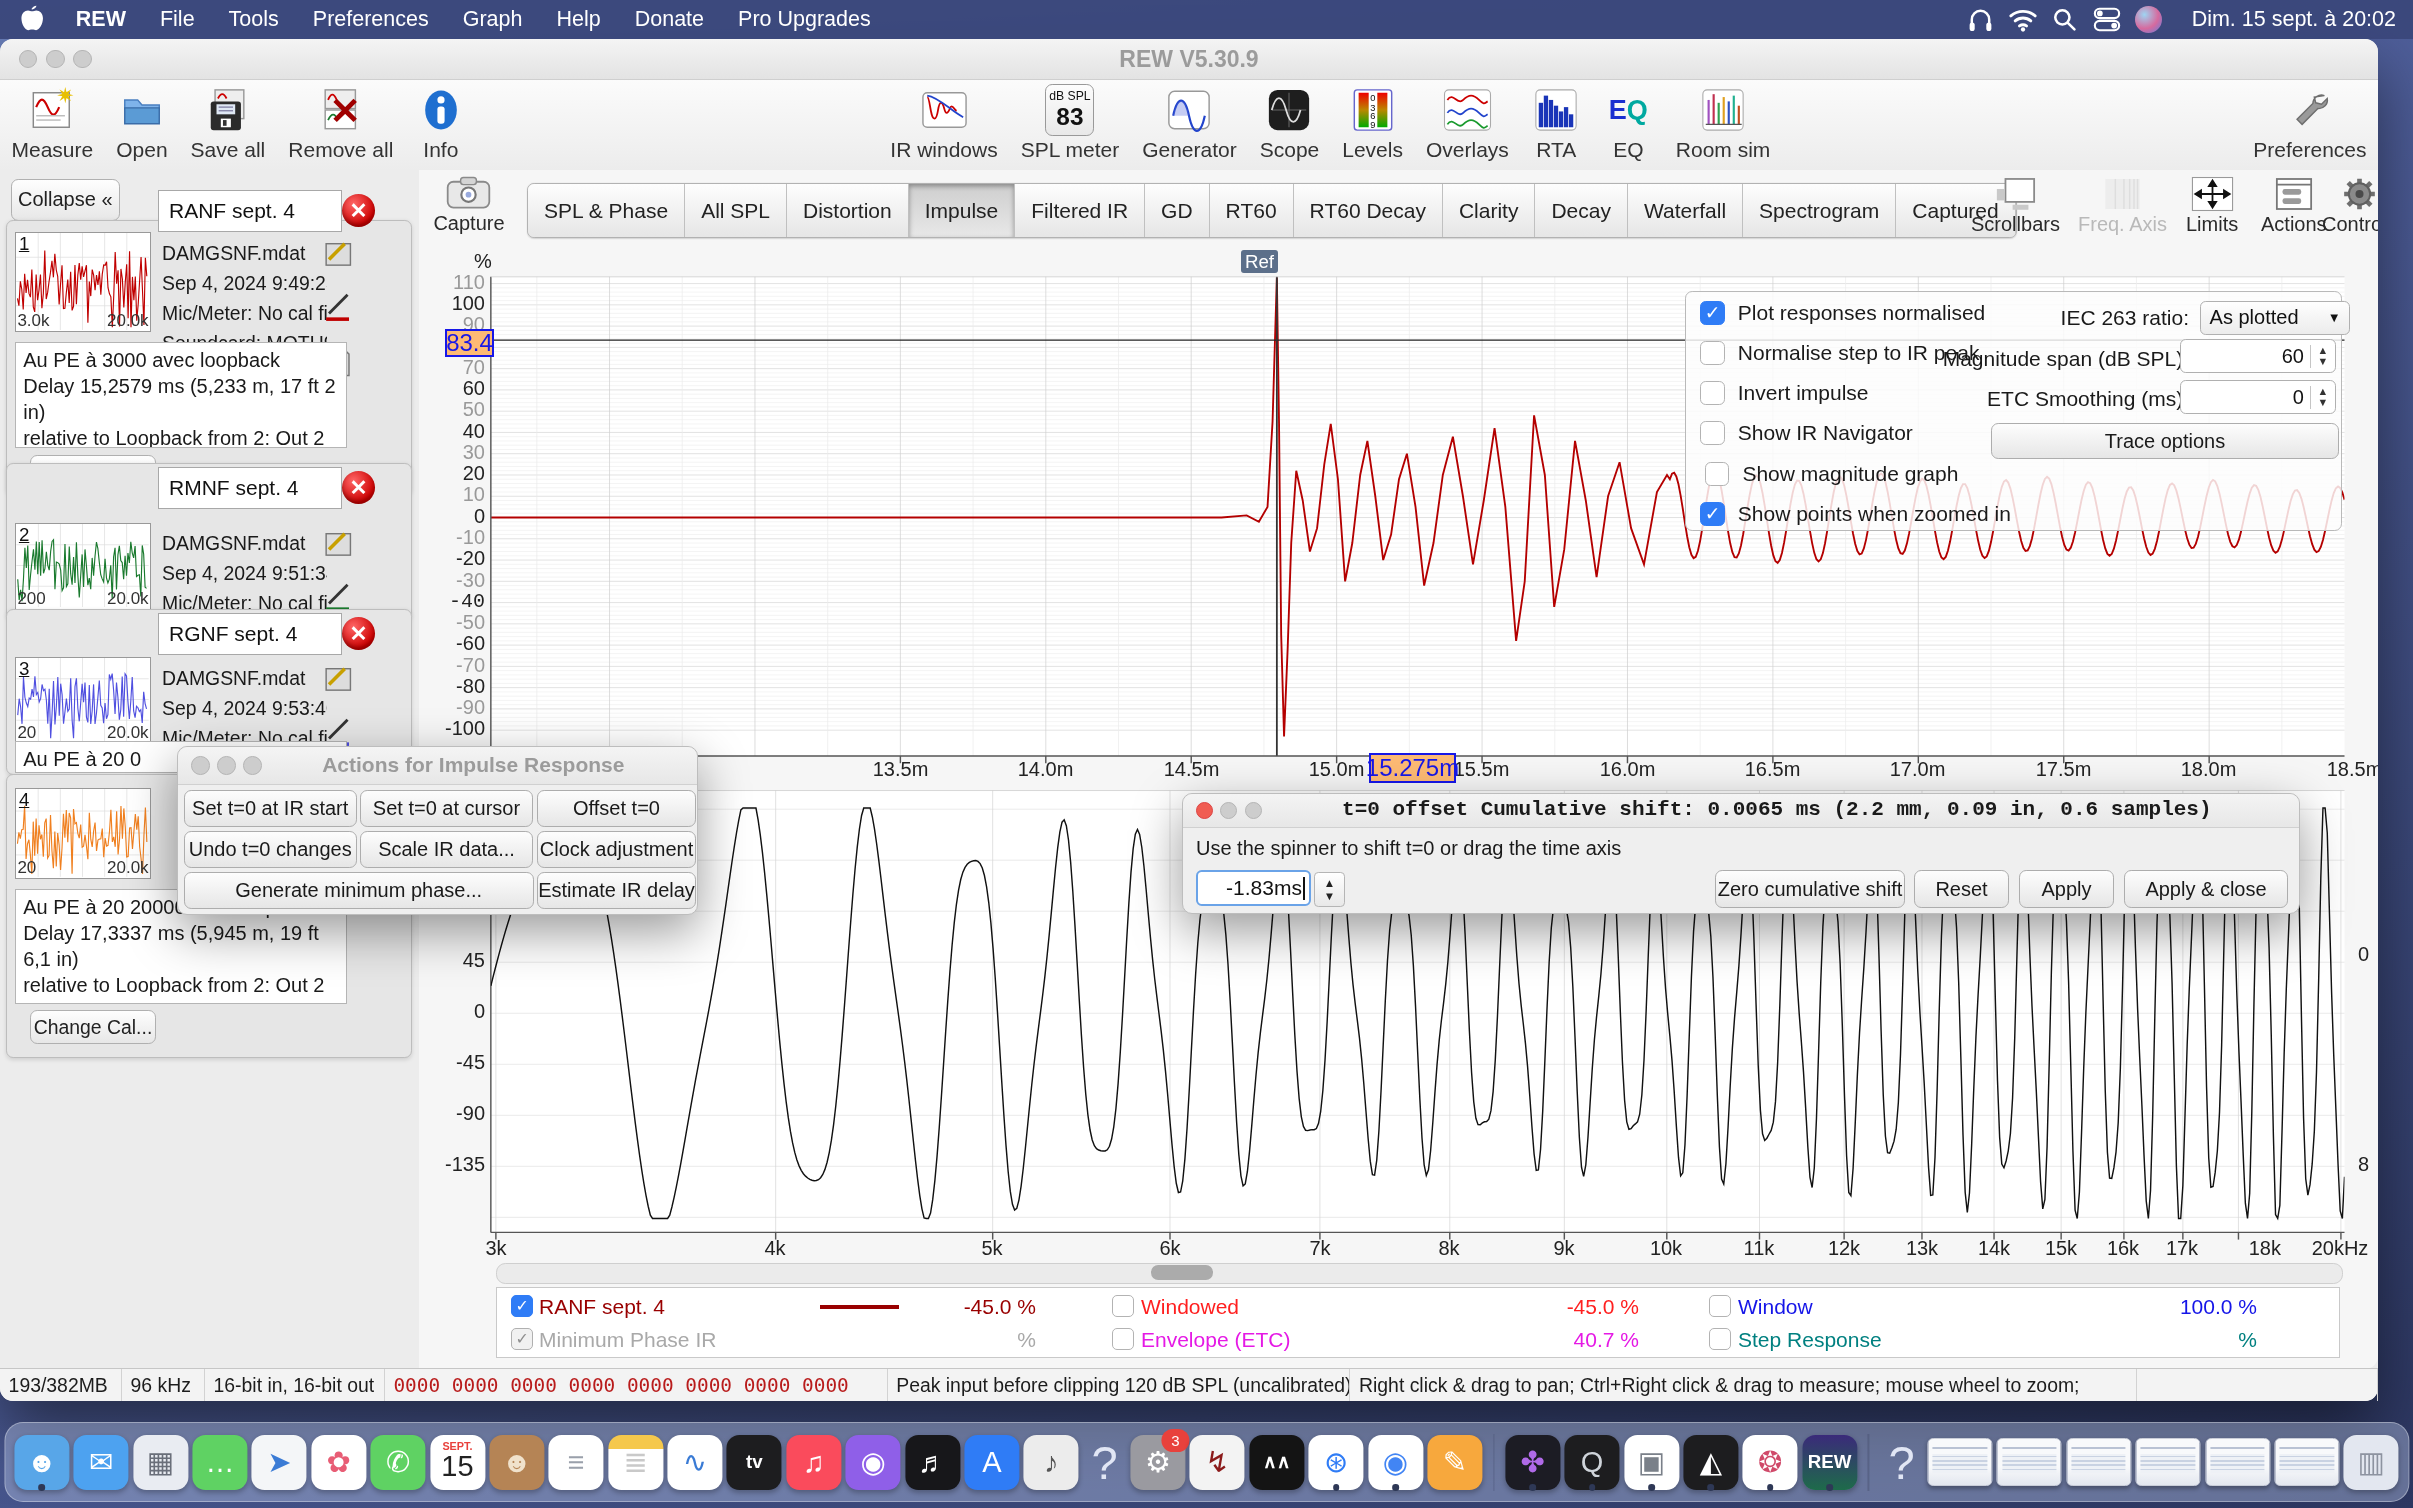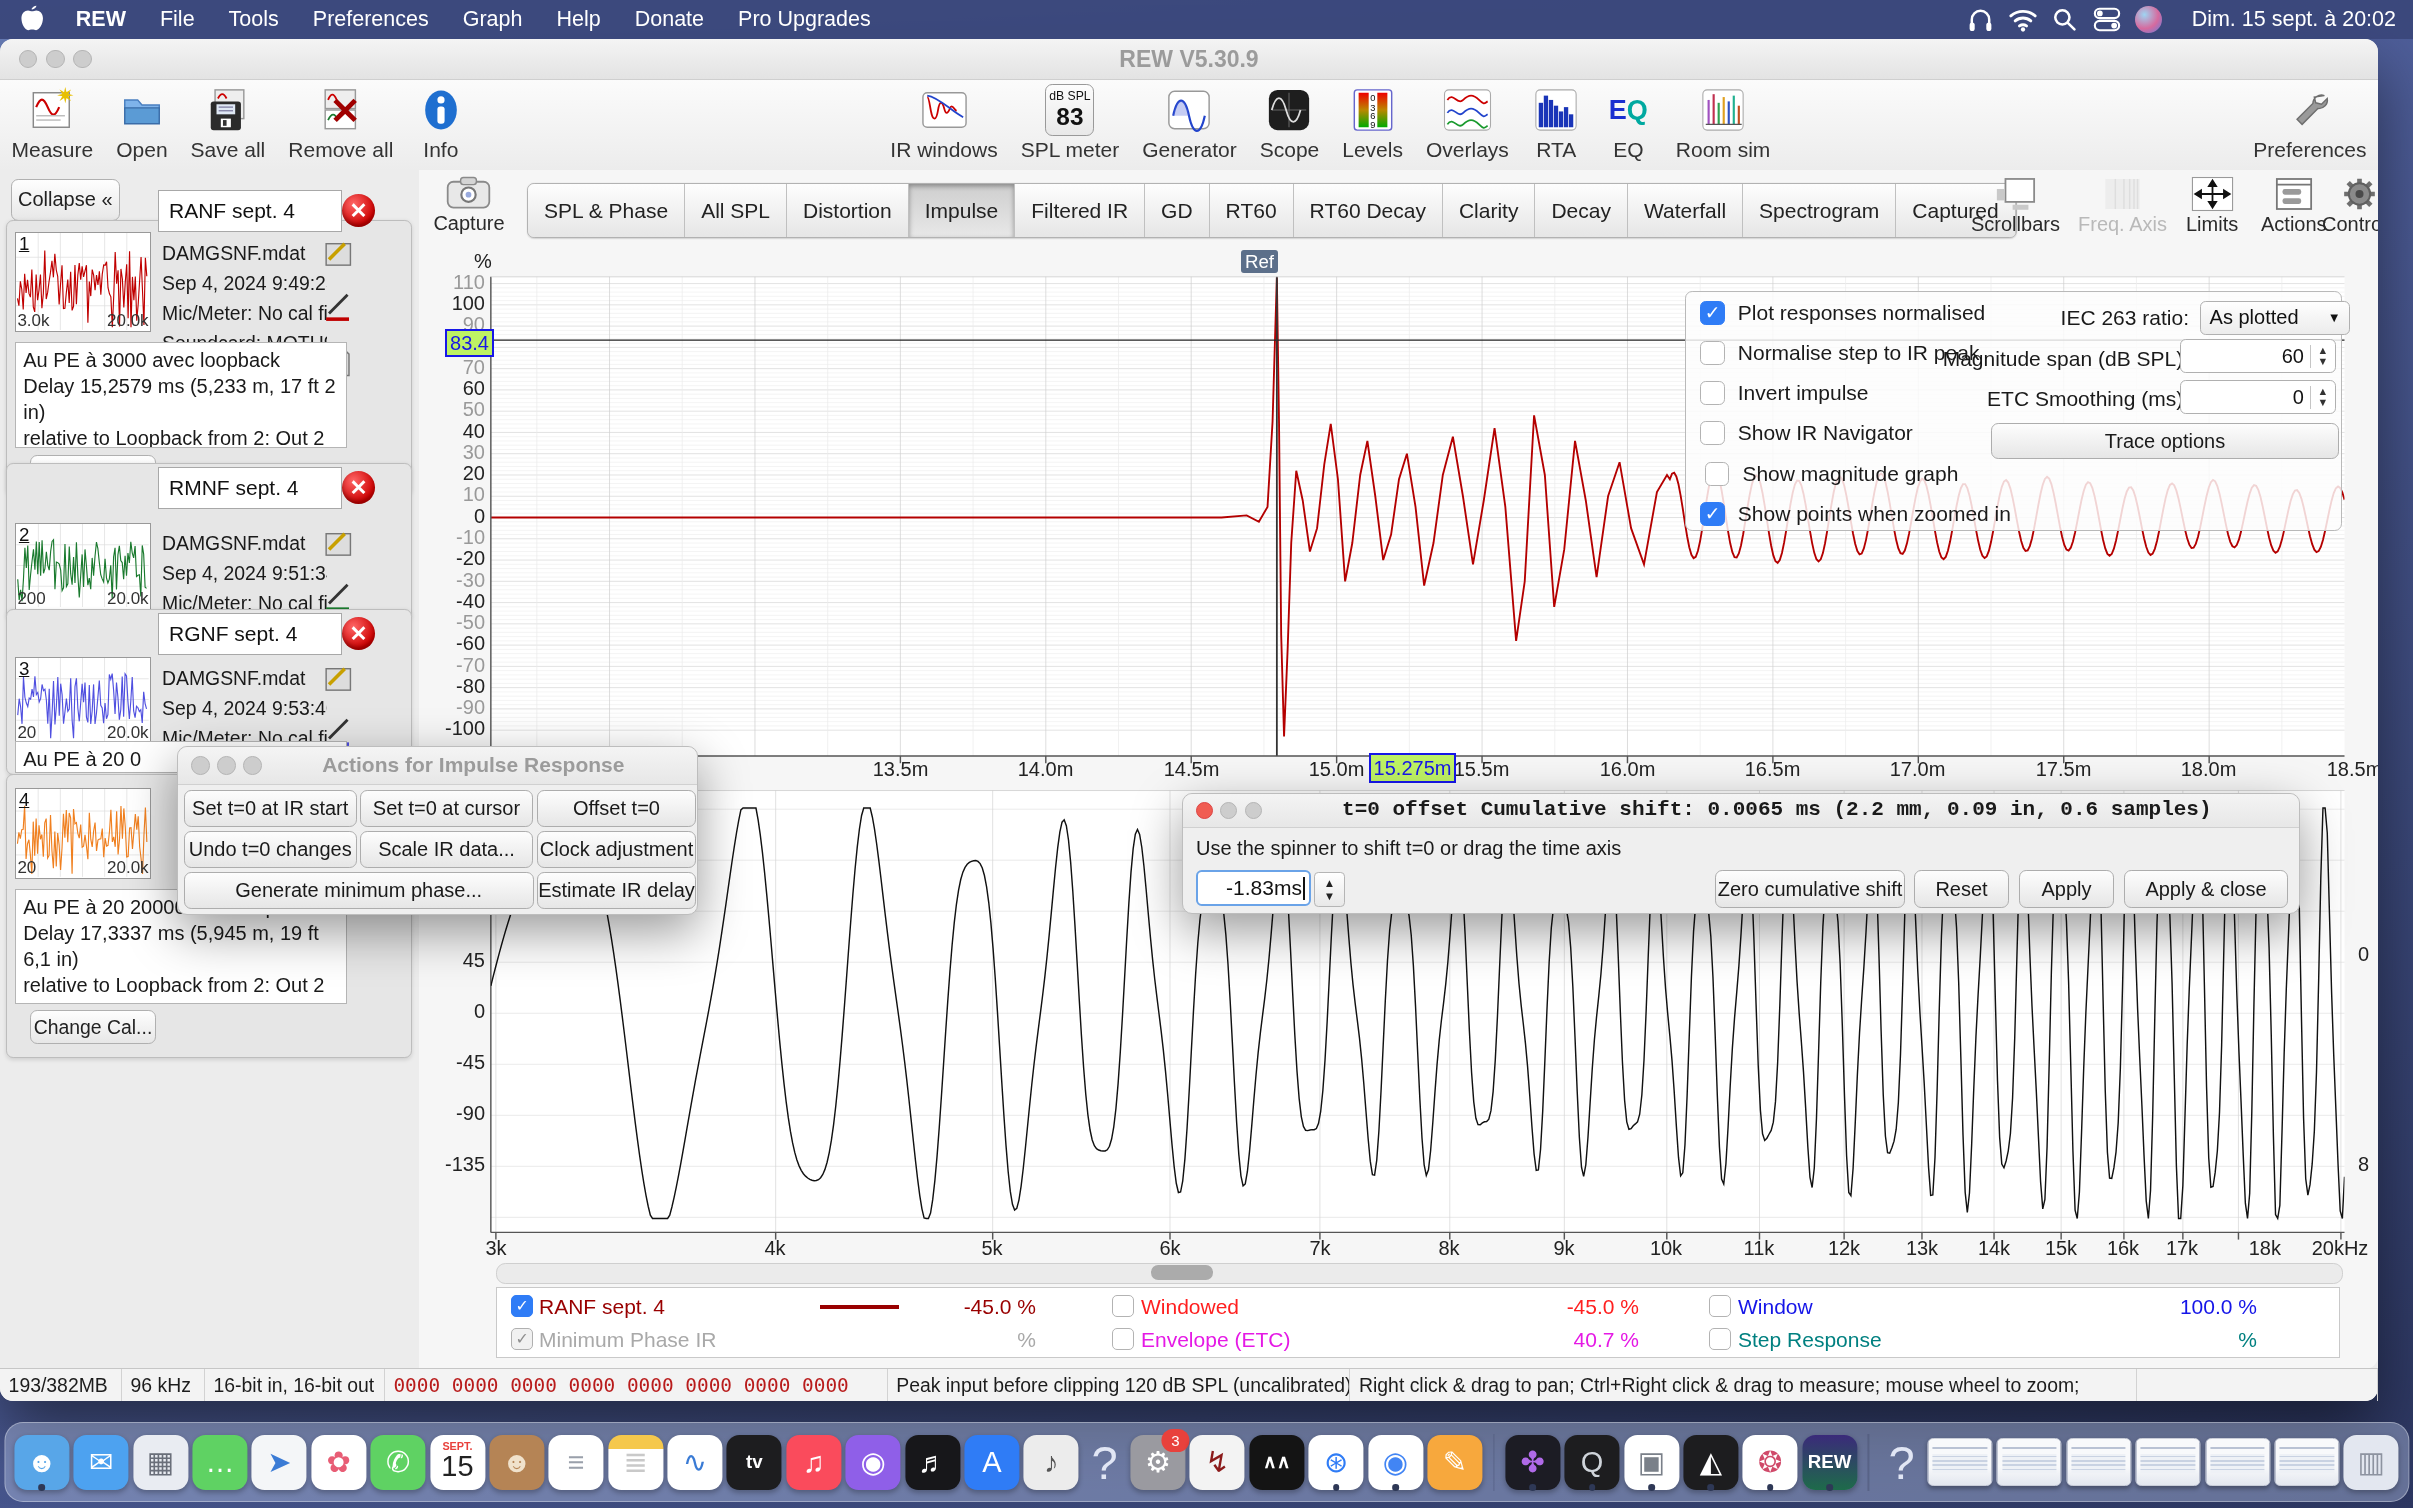--- a/index.html
+++ b/index.html
@@ -44,21 +44,21 @@
   #tabrow{position:absolute;left:0;top:0;right:0;height:78px;}
   #tabs{position:absolute;left:108px;top:13px;height:53px;display:flex;border:0.7px solid #b2b2b2;border-radius:7.2px;overflow:hidden;background:#e9e9e9;box-shadow:0 0.7px 1.4px rgba(0,0,0,.15);}
   .tab{display:flex;align-items:center;padding:0 16px;font-size:21px;color:#222;background:linear-gradient(#fdfdfd,#e6e6e6);border-right:0.7px solid #c0c0c0;white-space:nowrap;}
   .tab.sel{background:linear-gradient(#cecece,#e8e8e8);box-shadow:inset 0 2.2px 5.7px rgba(0,0,0,.35);}
   .gtool{position:absolute;top:5.7px;display:flex;flex-direction:column;align-items:center;}
   .gtool .lab{font-size:20px;color:#2a2a2a;margin-top:1.4px;white-space:nowrap;}
   .gtool.dis .lab{color:#b9b9b9;}
   #capture{position:absolute;left:14.4px;top:5.7px;display:flex;flex-direction:column;align-items:center;}
   .axis-lab{position:absolute;font-size:20px;color:#222;white-space:nowrap;}
   .axis-lab.gray{color:#999;}
-  .blue-box{position:absolute;background:#bef264;border:2.2px solid #1717e8;color:#1717e8;font-size:20px;display:flex;align-items:center;justify-content:center;z-index:6;}
+  .blue-box{position:absolute;background:#fdba74;border:2.2px solid #1717e8;color:#1717e8;font-size:24px;display:flex;align-items:center;justify-content:center;z-index:6;}
   #refbox{position:absolute;background:#5c6f8a;color:#fff;font-size:18.7px;display:flex;align-items:center;justify-content:center;border-radius:2.9px;z-index:6;}
   
   #ctrlpanel{position:absolute;left:1266px;top:121px;width:655px;height:238px;background:rgba(253,253,253,.84);border:0.7px solid #b9b9b9;border-radius:7.2px;z-index:7;}
   .chk{width:24.4px;height:24.4px;border-radius:5.7px;border:1.4px solid #b3b3b3;background:#fff;box-sizing:border-box;display:flex;align-items:center;justify-content:center;font-size:18.7px;color:#fff;flex:none;}
   .chk.on{background:#2f7cf6;border-color:#2f7cf6;}
   .cp-row{position:absolute;display:flex;align-items:center;gap:13px;font-size:21px;color:#1a1a1a;white-space:nowrap;}
   .cp-lab{position:absolute;font-size:21px;color:#1a1a1a;text-align:right;}
   .select{position:absolute;background:linear-gradient(#fefefe,#ececec);border:0.7px solid #b0b0b0;border-radius:5.7px;font-size:20px;color:#111;display:flex;align-items:center;justify-content:space-between;padding:0 8.6px;}
   .spin{position:absolute;background:#fff;border:0.7px solid #b0b0b0;border-radius:5.7px;font-size:20px;color:#111;display:flex;align-items:center;}
   .spin .val{flex:1;text-align:right;padding-right:5.7px;}
@@ -812,21 +812,21 @@
           <div class="axis-lab" style="left: 0px; top: 207px; width: 66px; text-align: right;">60</div>
           <div class="axis-lab gray" style="left: 0px; top: 228px; width: 66px; text-align: right;">50</div>
           <div class="axis-lab" style="left: 0px; top: 250px; width: 66px; text-align: right;">40</div>
           <div class="axis-lab gray" style="left: 0px; top: 271px; width: 66px; text-align: right;">30</div>
           <div class="axis-lab" style="left: 0px; top: 292px; width: 66px; text-align: right;">20</div>
           <div class="axis-lab gray" style="left: 0px; top: 313px; width: 66px; text-align: right;">10</div>
           <div class="axis-lab" style="left: 0px; top: 335px; width: 66px; text-align: right;">0</div>
           <div class="axis-lab gray" style="left: 0px; top: 356px; width: 66px; text-align: right;">-10</div>
           <div class="axis-lab" style="left: 0px; top: 377px; width: 66px; text-align: right;">-20</div>
           <div class="axis-lab gray" style="left: 0px; top: 399px; width: 66px; text-align: right;">-30</div>
-          <div class="axis-lab" style="left: 0px; top: 420px; width: 66px; text-align: right;">-40</div>
+          <div class="axis-lab" style="left: 0px; top: 420px; width: 66px; text-align: right; font-family: Liberation Mono, monospace;">-40</div>
           <div class="axis-lab gray" style="left: 0px; top: 441px; width: 66px; text-align: right;">-50</div>
           <div class="axis-lab" style="left: 0px; top: 462px; width: 66px; text-align: right;">-60</div>
           <div class="axis-lab gray" style="left: 0px; top: 484px; width: 66px; text-align: right;">-70</div>
           <div class="axis-lab" style="left: 0px; top: 505px; width: 66px; text-align: right;">-80</div>
           <div class="axis-lab gray" style="left: 0px; top: 526px; width: 66px; text-align: right;">-90</div>
           <div class="axis-lab" style="left: 0px; top: 547px; width: 66px; text-align: right;">-100</div>
           <div class="axis-lab" style="left: 442px; top: 588px; width: 79px; text-align: center;">13.5m</div>
           <div class="axis-lab" style="left: 587px; top: 588px; width: 79px; text-align: center;">14.0m</div>
           <div class="axis-lab" style="left: 733px; top: 588px; width: 79px; text-align: center;">14.5m</div>
           <div class="axis-lab" style="left: 878px; top: 588px; width: 79px; text-align: center;">15.0m</div>

